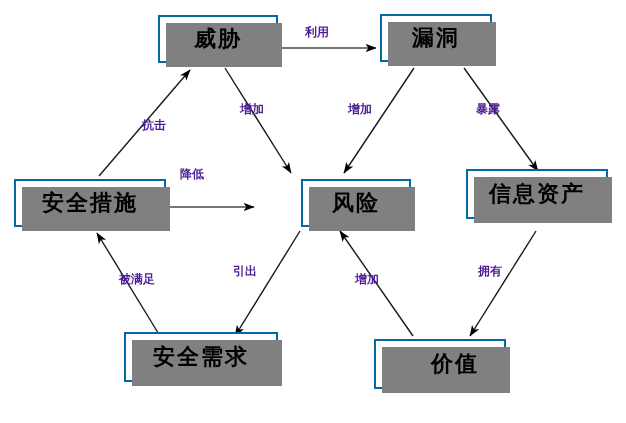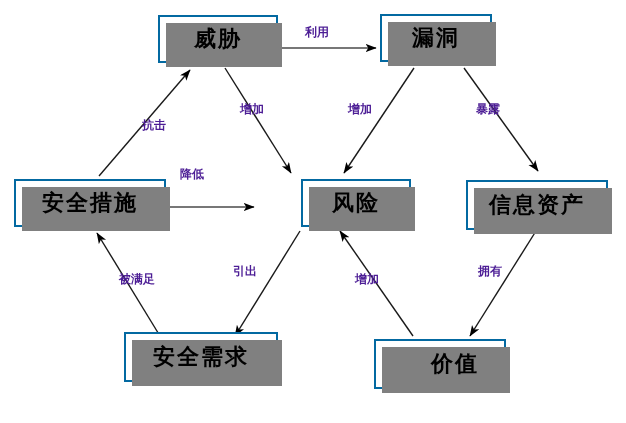--- a/index.html
+++ b/index.html
@@ -107,21 +107,21 @@
   </div>
 
   <div class="node" style="left:14px; top:179px; width:152px; height:48px;">
     <span class="node-label">安全措施</span>
   </div>
 
   <div class="node" style="left:258px; top:179px; width:110px; height:48px;margin-left:43px;">
     <span class="node-label">风险</span>
   </div>
 
-  <div class="node" style="left:466px; top:180px; width:142px; height:50px;">
+  <div class="node" style="left:466px; top:169px; width:142px; height:50px;">
     <span class="node-label">信息资产</span>
   </div>
 
   <div class="node" style="left:124px; top:332px; width:154px; height:50px;">
     <span class="node-label">安全需求</span>
   </div>
 
   <div class="node" style="left:374px; top:339px; width:132px; height:50px;padding-left:30px;">
     <span class="node-label">价值</span>
   </div>

